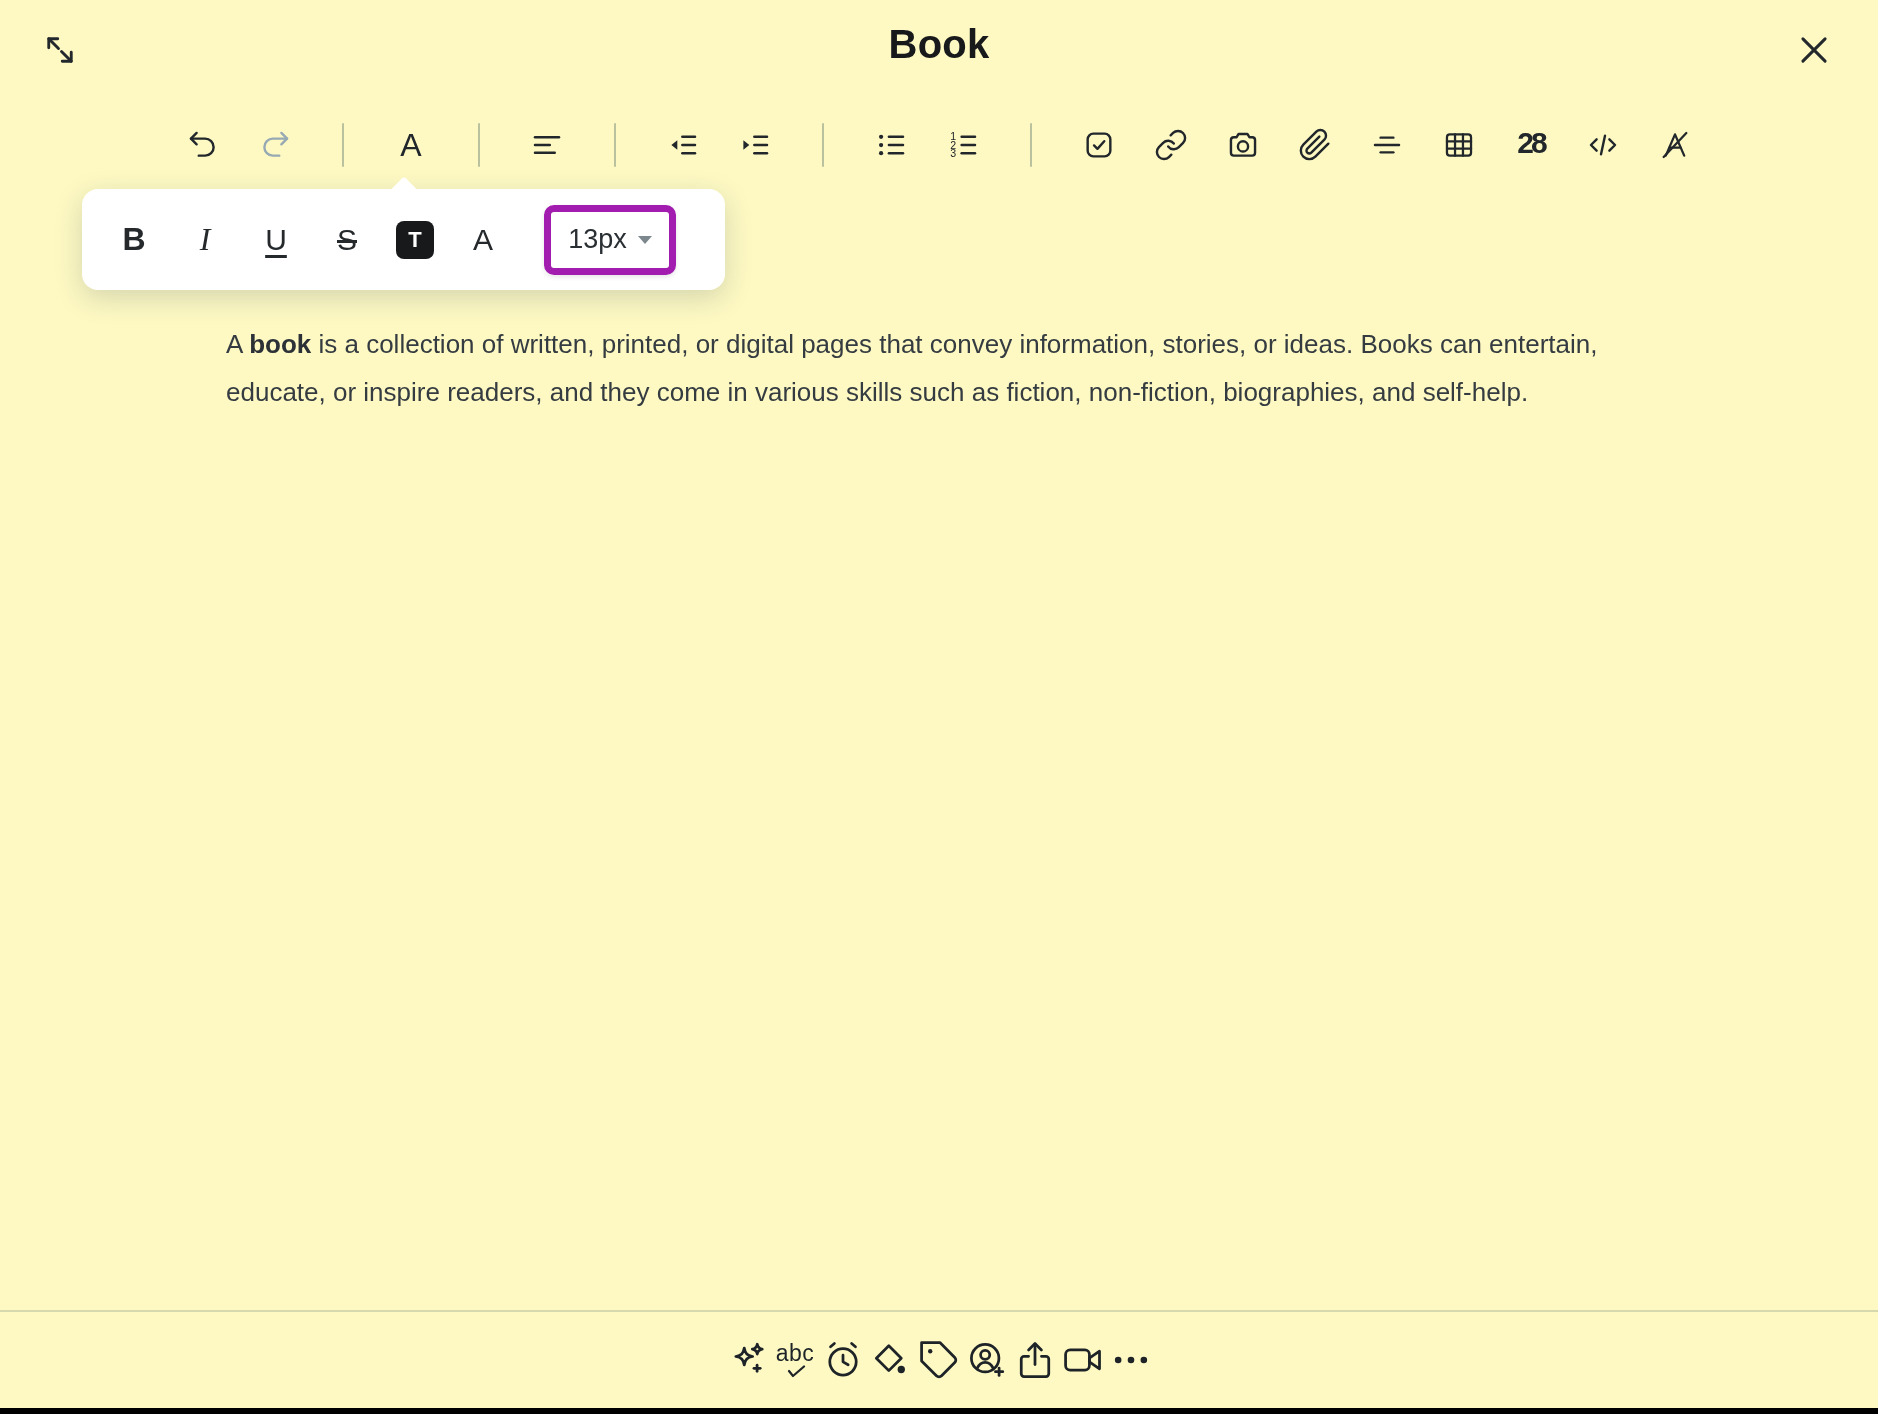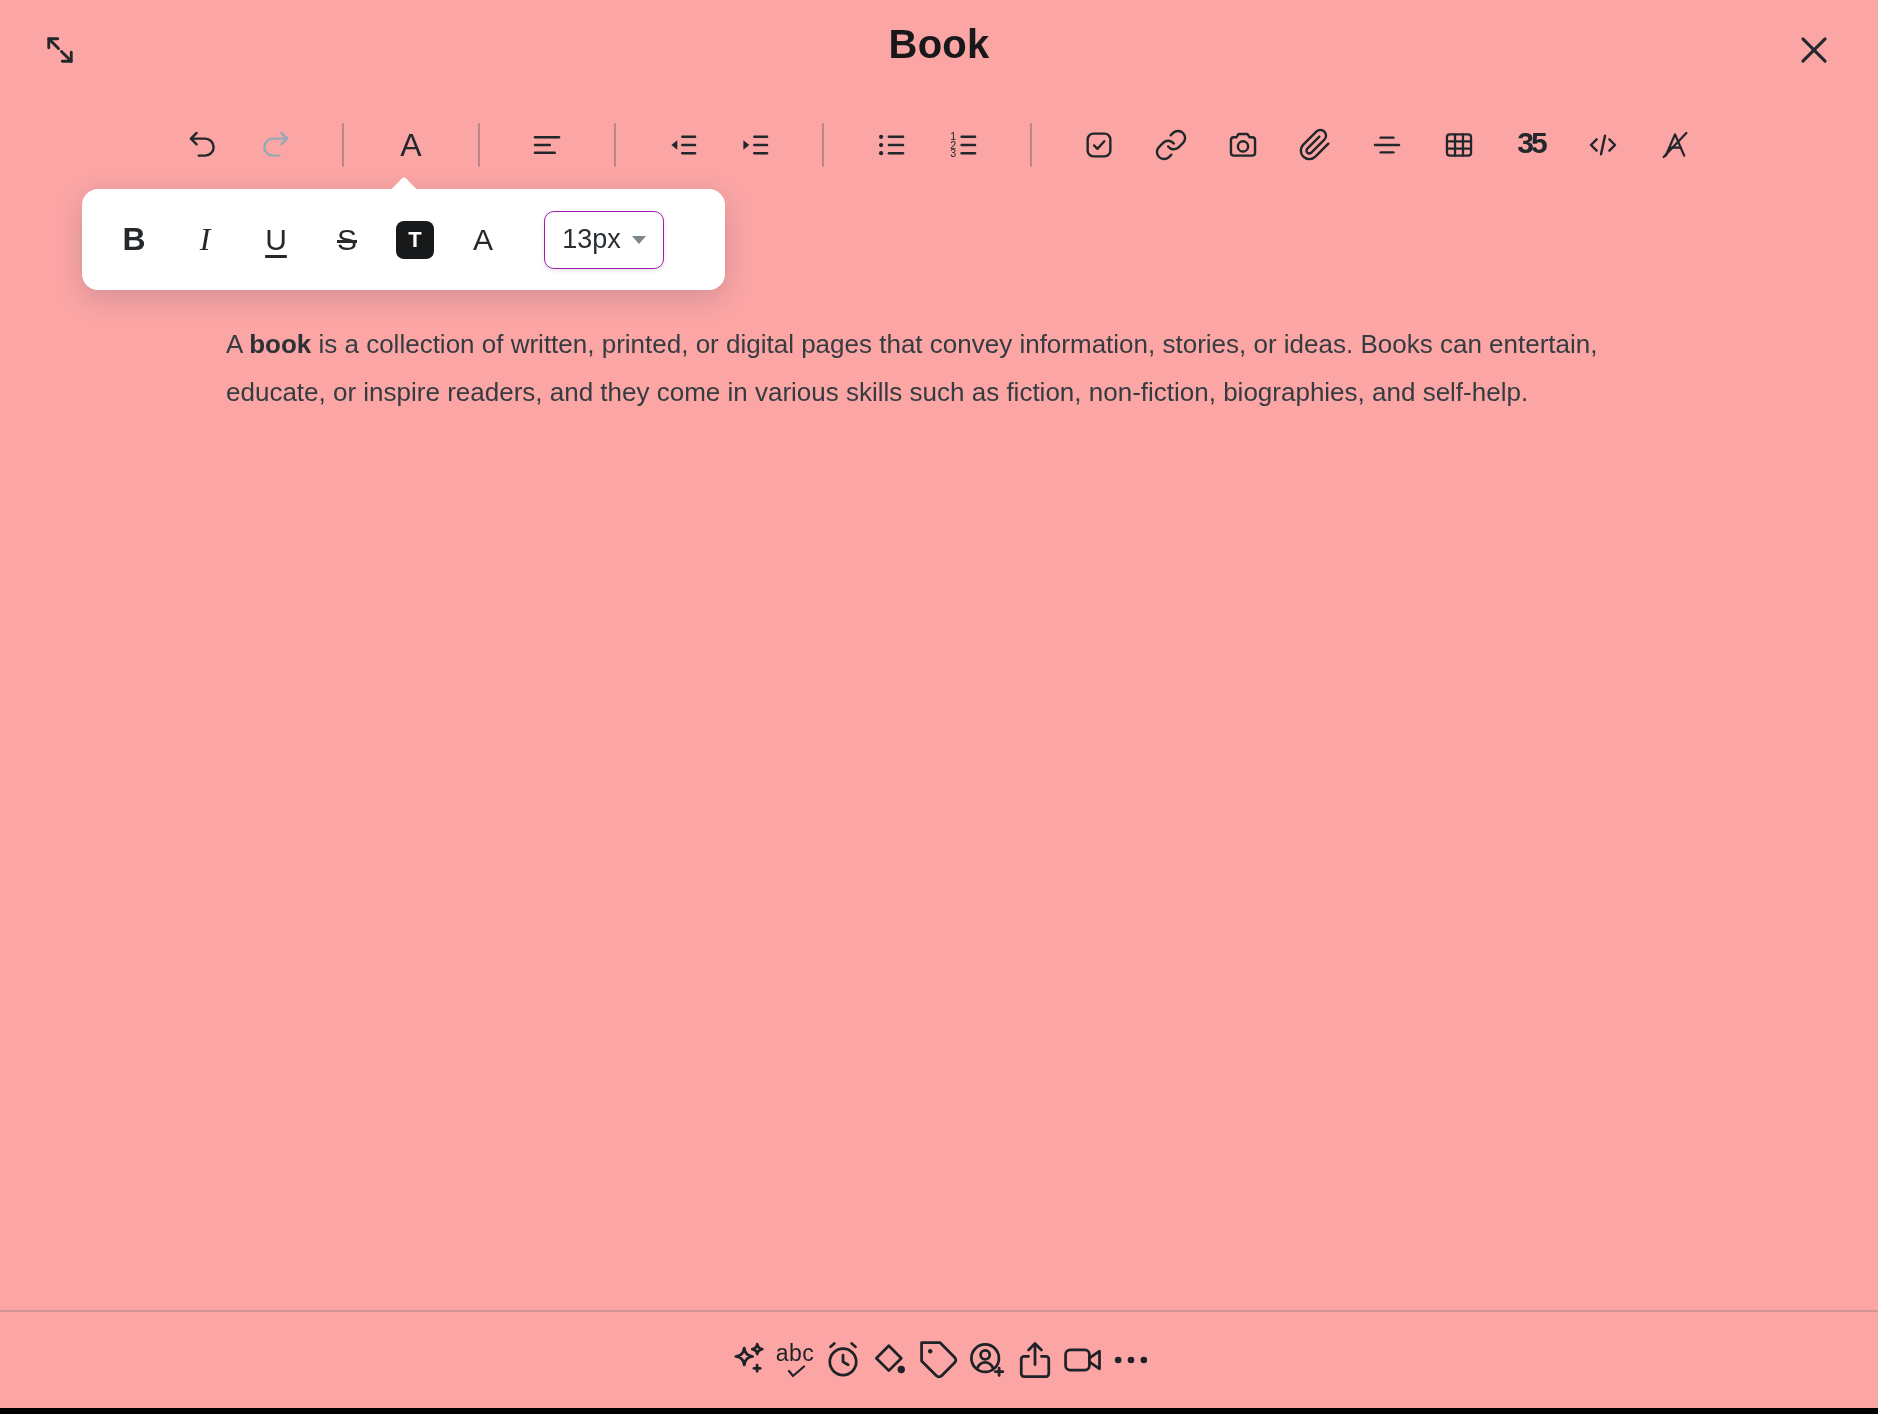--- a/index.html
+++ b/index.html
@@ -1,21 +1,21 @@
 <!DOCTYPE html>
 <html><head>
 <meta charset="utf-8">
 <style>
   html, body { margin: 0; padding: 0; }
   body { font-family: "Liberation Sans", sans-serif; }
   .stage {
     position: relative;
     width: 1878px;
     height: 1414px;
-    background: #fca5a5;
+    background: #fef9c3;
     overflow: hidden;
     color: #22282c;
     text-decoration: underline;
   }
   
   .page-title {
     position: absolute;
     top: 22px; left: 0; right: 0;
     text-align: center;
     font-size: 40px;
@@ -115,21 +115,21 @@
     font-size: 22px;
     font-weight: bold;
     cursor: pointer;
     z-index: 2;
   }
   .font-size-select {
     margin-left: 12px;
     height: 56px;
     min-width: 118px;
     background: #ffffff;
-    border: 1px solid #a21caf;
+    border: 7px solid #a21caf;
     box-shadow: 0 2px 5px rgba(0,0,0,0.10);
     border-radius: 10px;
     display: flex; align-items: center; justify-content: center;
     gap: 11px;
     font-size: 27px;
     color: #2a2f33;
     cursor: pointer;
     z-index: 2;
   }
   .caret-down {
@@ -357,21 +357,21 @@
           <rect x="3.5" y="4.5" width="17" height="15" rx="2"></rect>
           <path d="M3.5 9.5h17"></path>
             <path d="M3.5 14.5h17"></path>
           <path d="M9.2 4.5v15"></path>
             <path d="M14.8 4.5v15"></path>
         </svg>
       </span>
     </div>
 
     <div class="tb-btn">
-      <span class="glyph-icon quote-glyph">35</span>
+      <span class="glyph-icon quote-glyph">28</span>
     </div>
 
     <div class="tb-btn">
       <span>
         <svg width="36" height="34" viewBox="0 0 24 24" fill="none" stroke="currentColor" stroke-width="1.7" stroke-linecap="round" stroke-linejoin="round">
           <path d="M7.5 8L3.5 12l4 4"></path>
             <path d="M16.5 8l4 4-4 4"></path>
             <path d="M13.4 5.5l-2.8 13"></path>
         </svg>
       </span>

